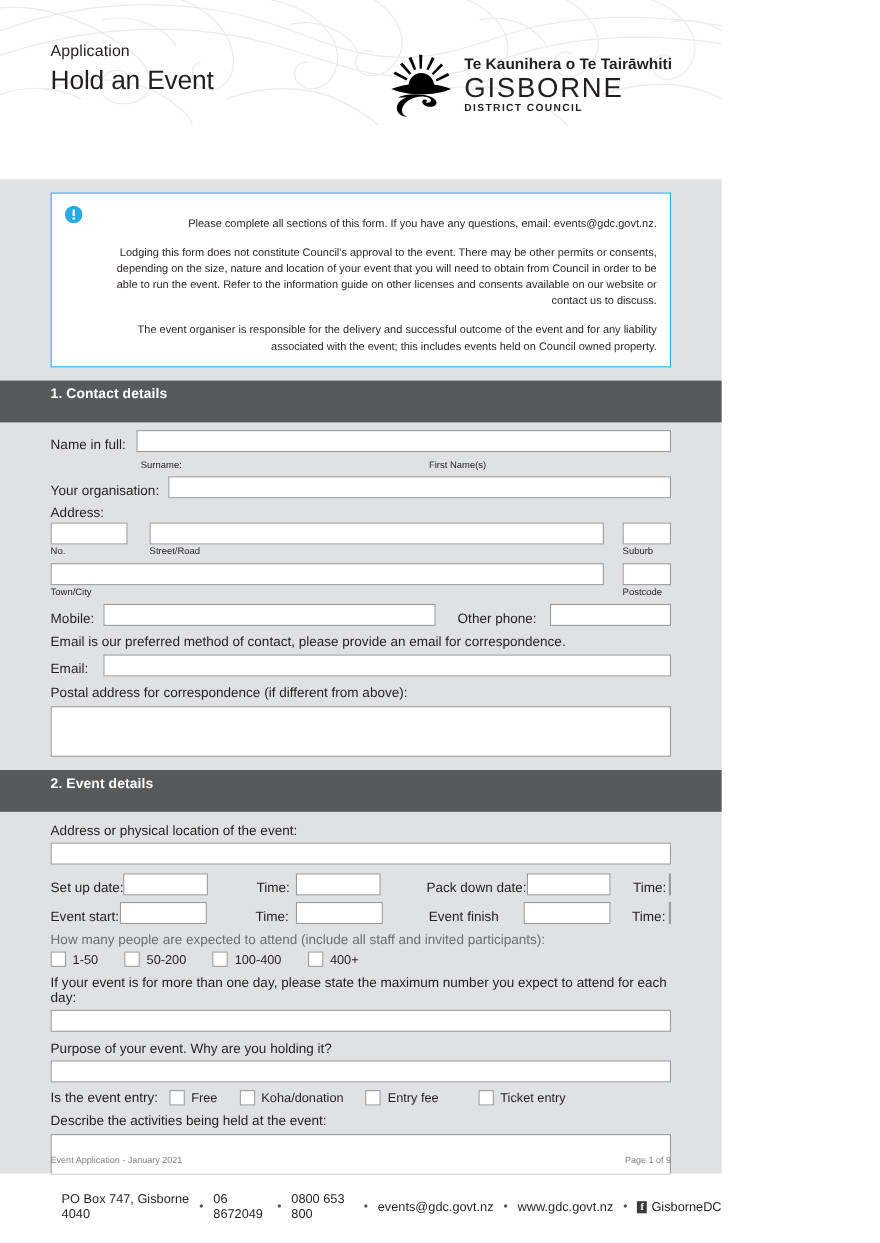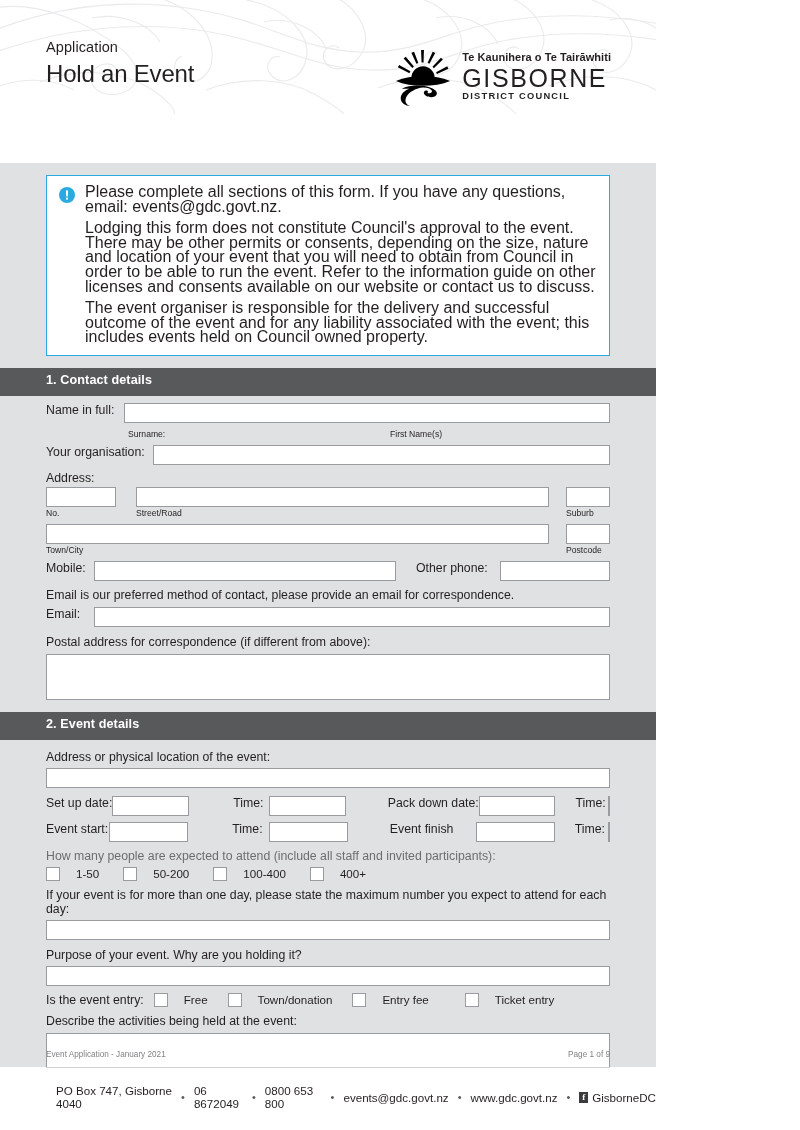--- a/index.html
+++ b/index.html
@@ -63,21 +63,21 @@
     align-items: center;
     gap: 8px;
   }
   .logo-mark {
     width: 62px;
     height: 62px;
     flex: none;
   }
   .logo-text { line-height: 1; }
   .logo-maori {
-    font-size: 11px;
+    font-size: 14px;
     font-weight: bold;
     color: #231f20;
     letter-spacing: 0.05px;
     white-space: nowrap;
   }
   .logo-name {
     font-size: 25px;
     font-weight: normal;
     letter-spacing: 1.6px;
     color: #231f20;
@@ -112,44 +112,45 @@
     top: 12px;
   }
   .info-icon {
     flex: none;
     width: 16px;
     height: 16px;
     margin-top: 2px;
   }
   .info-text { flex: 1; }
   .info-text p {
-    margin: 0 0 7px 0;
-    font-size: 16px;
+    margin: 12px 0 7px 0;
+    font-size: 10px;
     line-height: 14.6px;
     color: #231f20;
+    text-align: right;
   }
   .info-text p:last-child { margin-bottom: 0; }
 
   
   .section-bar {
     background: #58595b;
     color: #ffffff;
     font-size: 12.6px;
     font-weight: bold;
-    padding: 5px 0 9px 46px;
+    padding: 5px 0 19px 46px;
     margin-top: 24px;
     letter-spacing: 0.1px;
   }
 
   .sect-body { padding: 7px 46px 0 46px; }
 
   
   .row {
     display: flex;
-    align-items: flex-start;
+    align-items: flex-end;
     margin-bottom: 6px;
   }
   .lbl {
     font-size: 12.3px;
     color: #231f20;
     white-space: nowrap;
   }
   .sublbl {
     font-size: 8.6px;
     color: #231f20;
@@ -180,21 +181,21 @@
     width: 14px;
     height: 14px;
     background: #ffffff;
     border: 1px solid #9a9b9e;
     box-sizing: border-box;
     flex: none;
   }
   .cb-item {
     display: flex;
     align-items: center;
-    gap: 16px;
+    gap: 6px;
   }
   .cb-label {
     font-size: 11.6px;
     color: #231f20;
     white-space: nowrap;
   }
 
   .standalone-label {
     font-size: 12.3px;
     color: #231f20;
@@ -458,21 +459,21 @@
       <div class="fld" style="width:100%; margin-bottom:7px"></div>
 
       <div class="row" style="margin-bottom:7px">
         <div class="lbl" style="margin-right:10px">Is the event entry:</div>
         <div class="cb-item" style="margin-right:20px">
           <span class="cb"></span>
           <span class="cb-label">Free</span>
         </div>
         <div class="cb-item" style="margin-right:20px">
           <span class="cb"></span>
-          <span class="cb-label">Town/donation</span>
+          <span class="cb-label">Koha/donation</span>
         </div>
         <div class="cb-item" style="margin-right:36px">
           <span class="cb"></span>
           <span class="cb-label">Entry fee</span>
         </div>
         <div class="cb-item">
           <span class="cb"></span>
           <span class="cb-label">Ticket entry</span>
         </div>
       </div>

